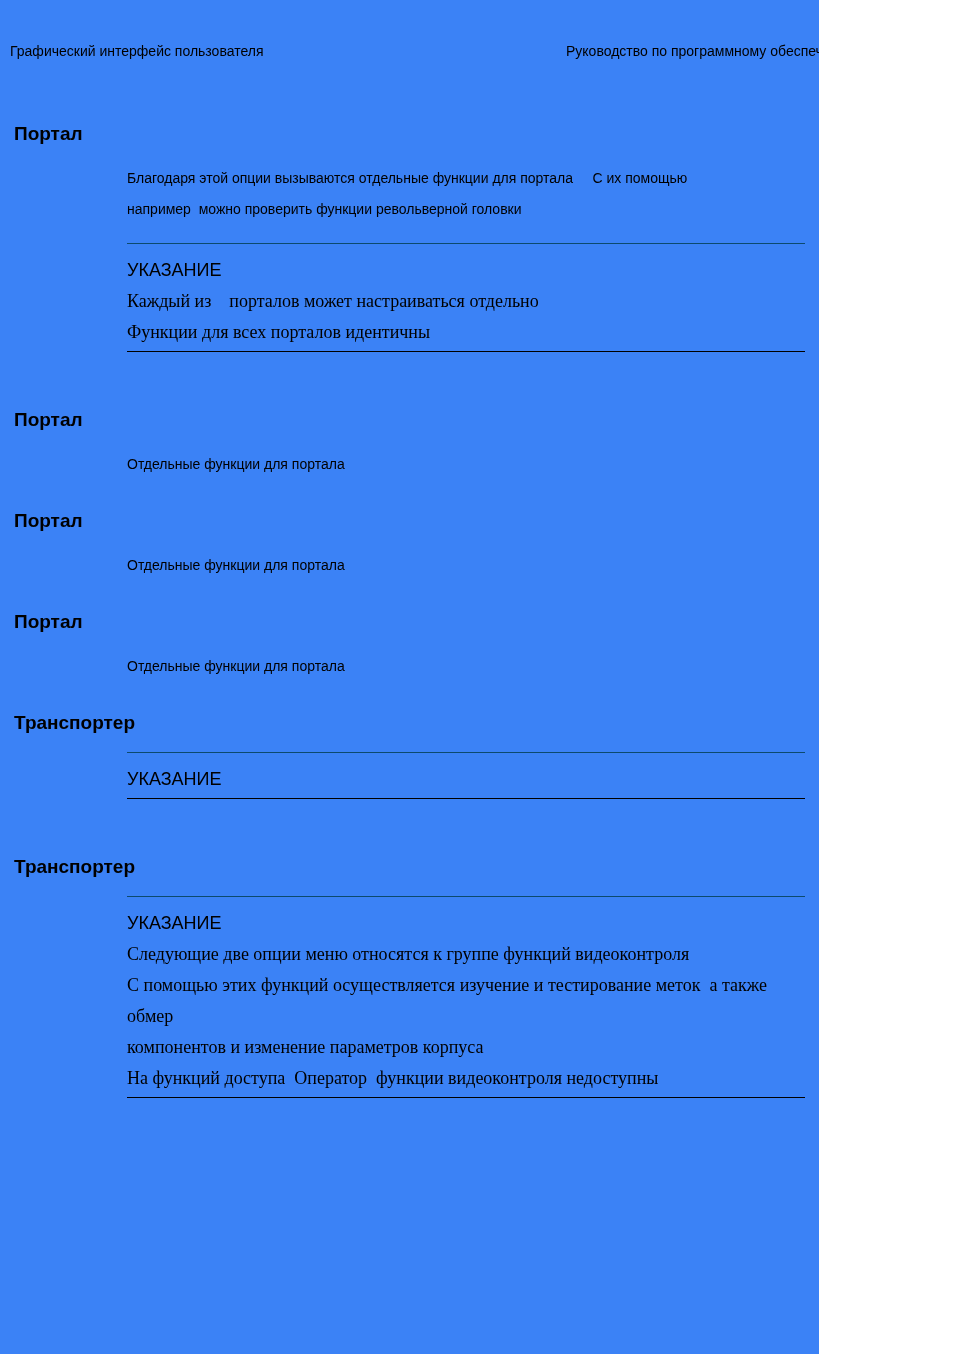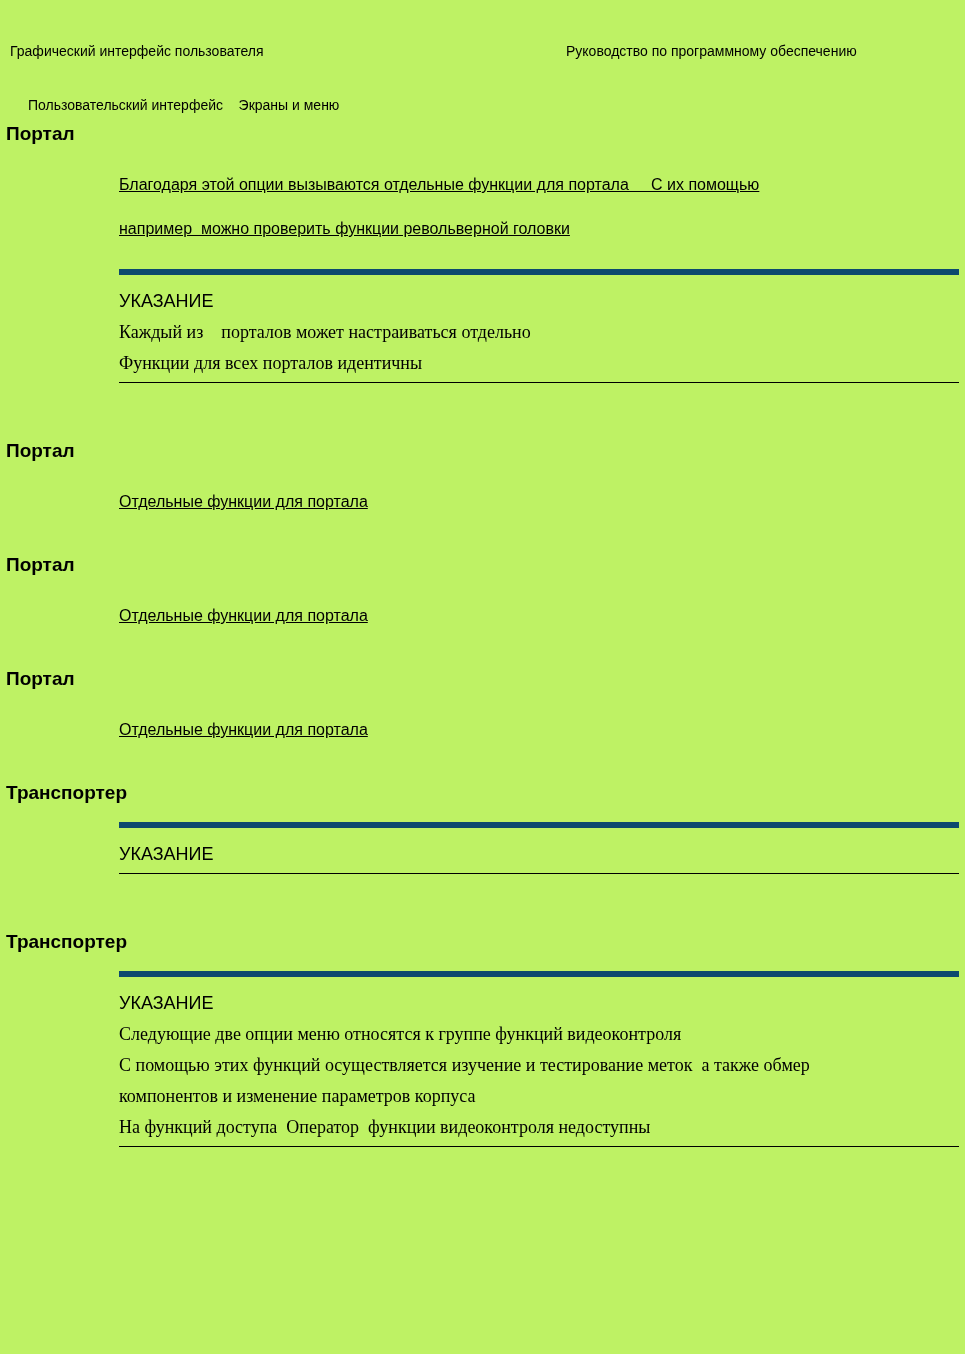--- a/index.html
+++ b/index.html
@@ -1,79 +1,77 @@
 <!DOCTYPE html>
 <html lang="ru"><head>
 <meta charset="utf-8">
 <style>
   * { box-sizing: border-box; }
   html, body { margin: 0; padding: 0; background: #ffffff; }
   #page {
     position: relative;
-    width: 965px;
+    width: 819px;
     height: 1354px;
-    background: #bef264;
+    background: #3b82f6;
     color: #000000;
     font-family: "Liberation Sans", "DejaVu Sans", sans-serif;
     overflow: hidden;
   }
 
   
   .hdr { position: absolute; top: 6px; left: 0; right: 0; font-size: 14px; line-height: 18px; }
   .hdr-left  { position: absolute; left: 10px; top: 0; white-space: pre; }
   .hdr-left .l2 { padding-left: 18px; }
   .hdr-right { position: absolute; left: 566px; top: 0; width: 352px; white-space: pre; }
   .hdr-right .l2 { text-align: right; }
 
   
   main { position: absolute; top: 46px; left: 0; right: 0; padding: 0 2px; }
 
-  section { margin: 4px; }
+  section { margin: 12px; }
   .s1 { margin-top: 76px; }
   .s2 { margin-top: 56px; }
   .s3, .s4, .s5 { margin-top: 29px; }
   .s6 { margin-top: 56px; }
 
   .sec-h {
     margin: 0;
     font-size: 19px;
     font-weight: bold;
     line-height: 23px;
     white-space: pre;
   }
   .sec-body { margin-left: 113px; }
 
   .para {
     margin: 18px 0 0 0;
-    font-size: 16px;
-    line-height: 44px;
+    font-size: 14px;
+    line-height: 31px;
     white-space: pre-wrap;
-    text-decoration: underline;
   }
 
   .note {
     margin-top: 18px;
-    border-top: 6px solid #0c4a6e;
+    border-top: 1px solid #0c4a6e;
     border-bottom: 1px solid #000000;
     padding: 11px 0 3px 0;
     font-size: 18px;
     line-height: 31px;
   }
   .note-title { white-space: pre; }
   .note-text  { white-space: pre-wrap; font-family: Liberation Serif, serif; }
 </style>
 </head>
 <body>
 
 <div id="page">
 
   <header class="hdr">
     <div class="hdr-left">
       <div class="l1">Графический интерфейс пользователя</div>
-      <div class="l2">Пользовательский интерфейс    Экраны и меню</div>
     </div>
     <div class="hdr-right">
       <div class="l1">Руководство по программному обеспечению</div>
     </div>
   </header>
 
   <main>
 
     <section class="s1">
       <h2 class="sec-h">Портал</h2>

